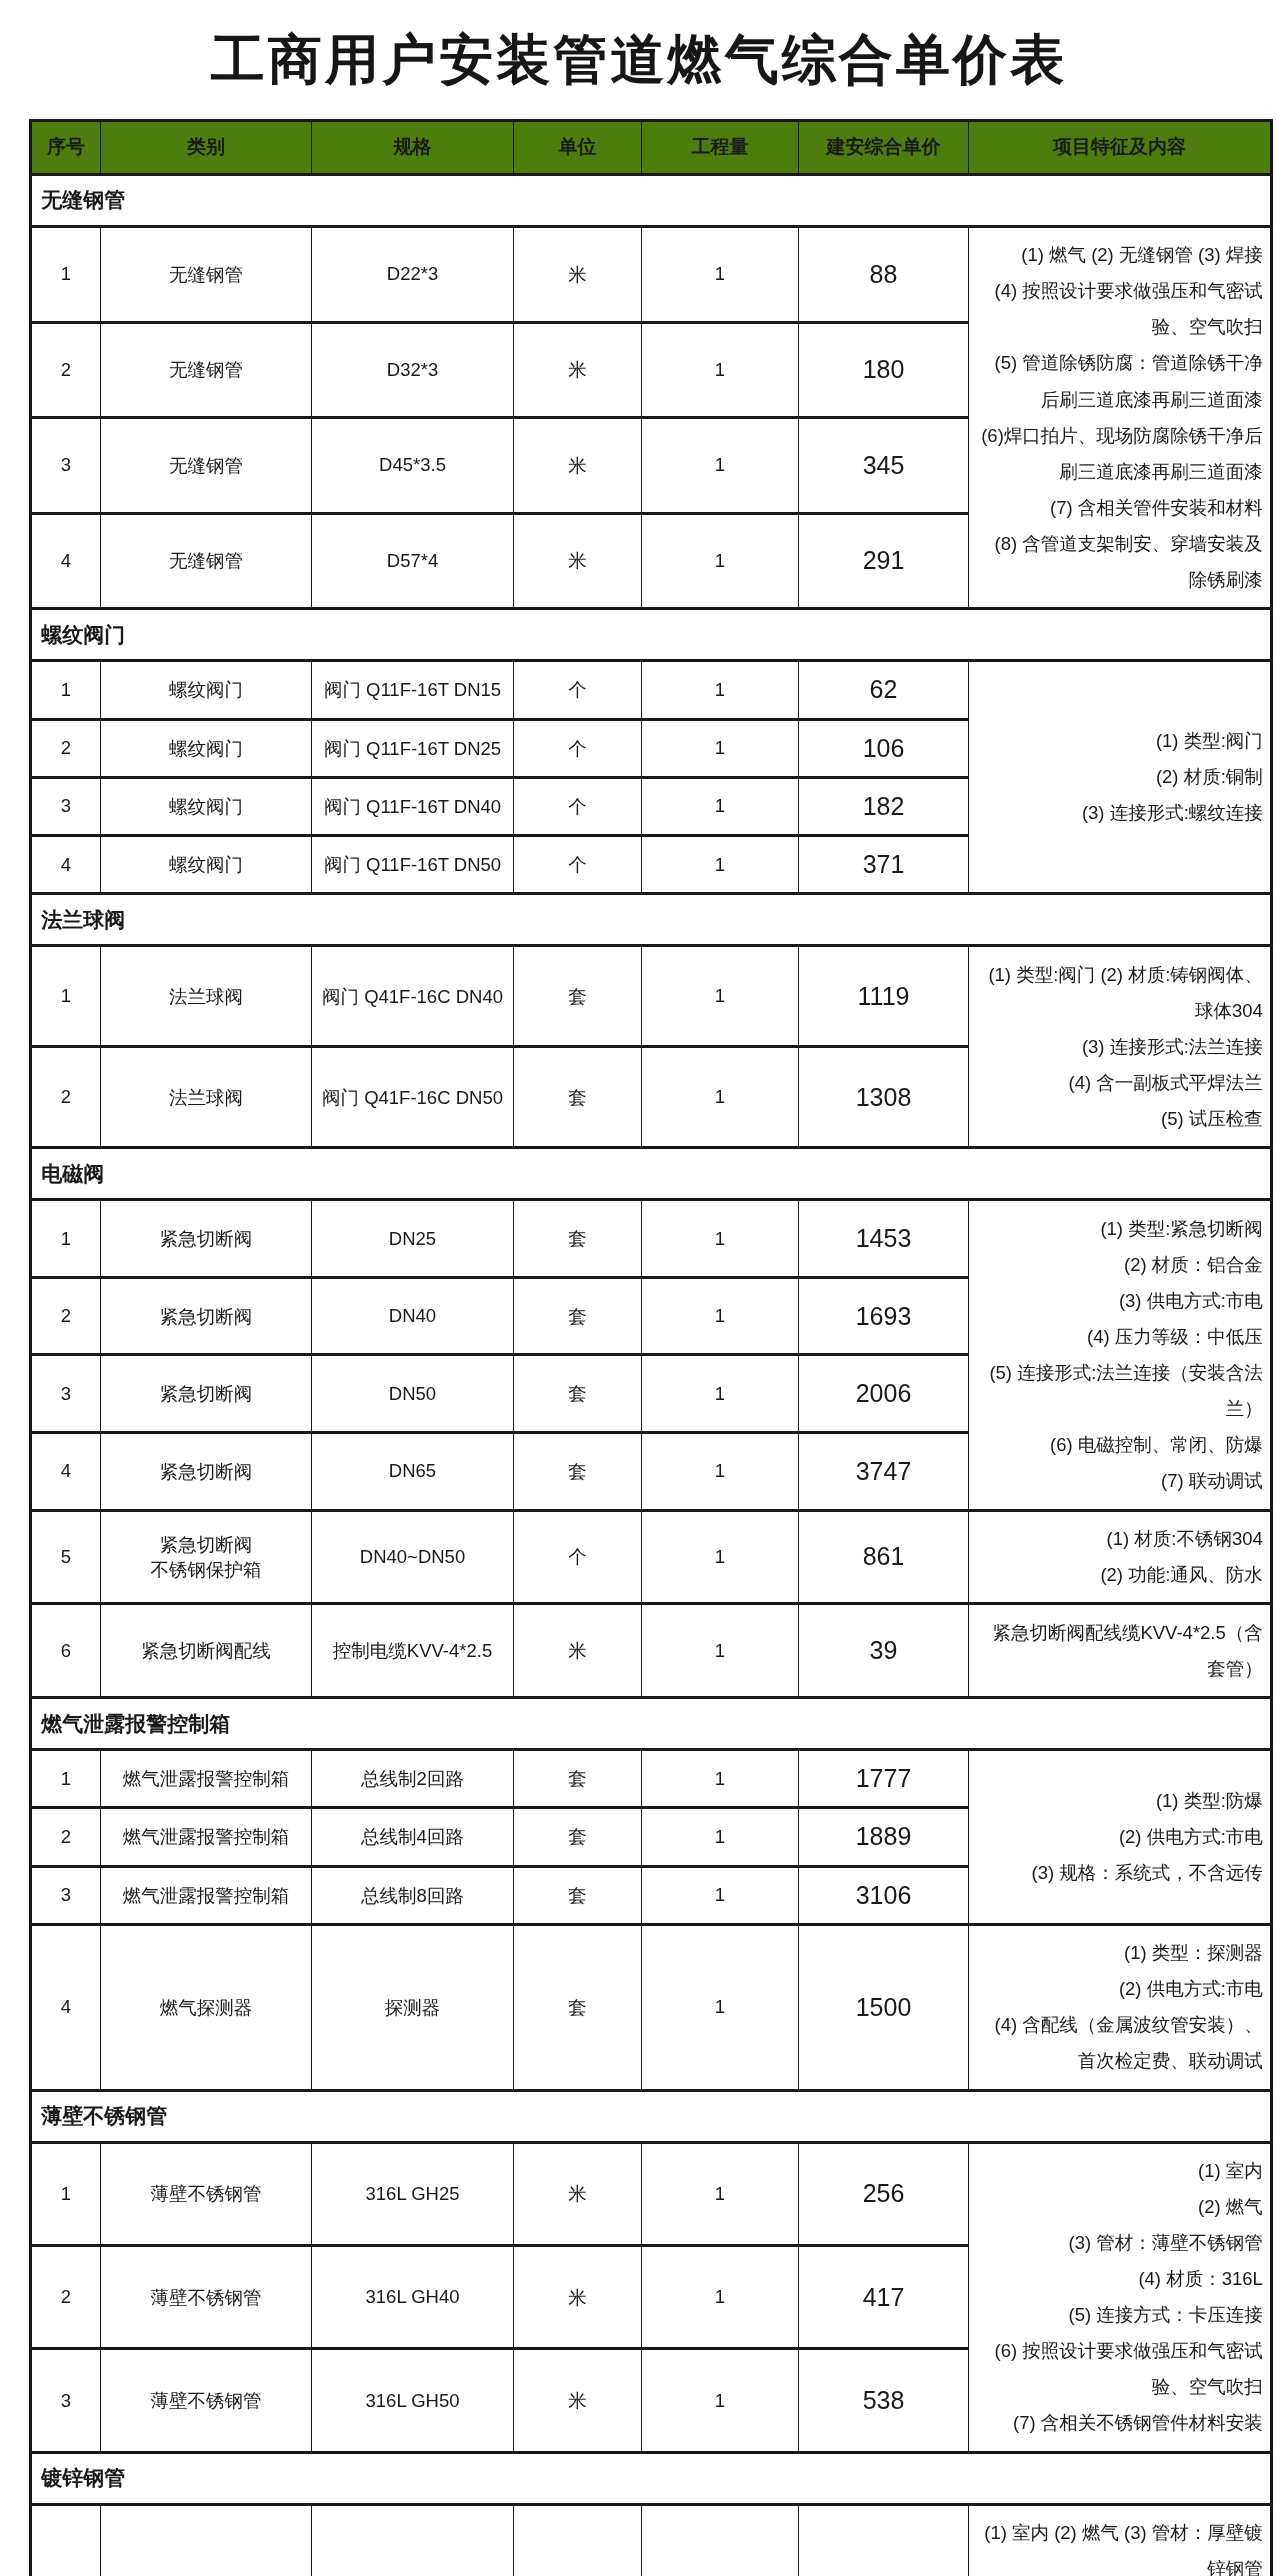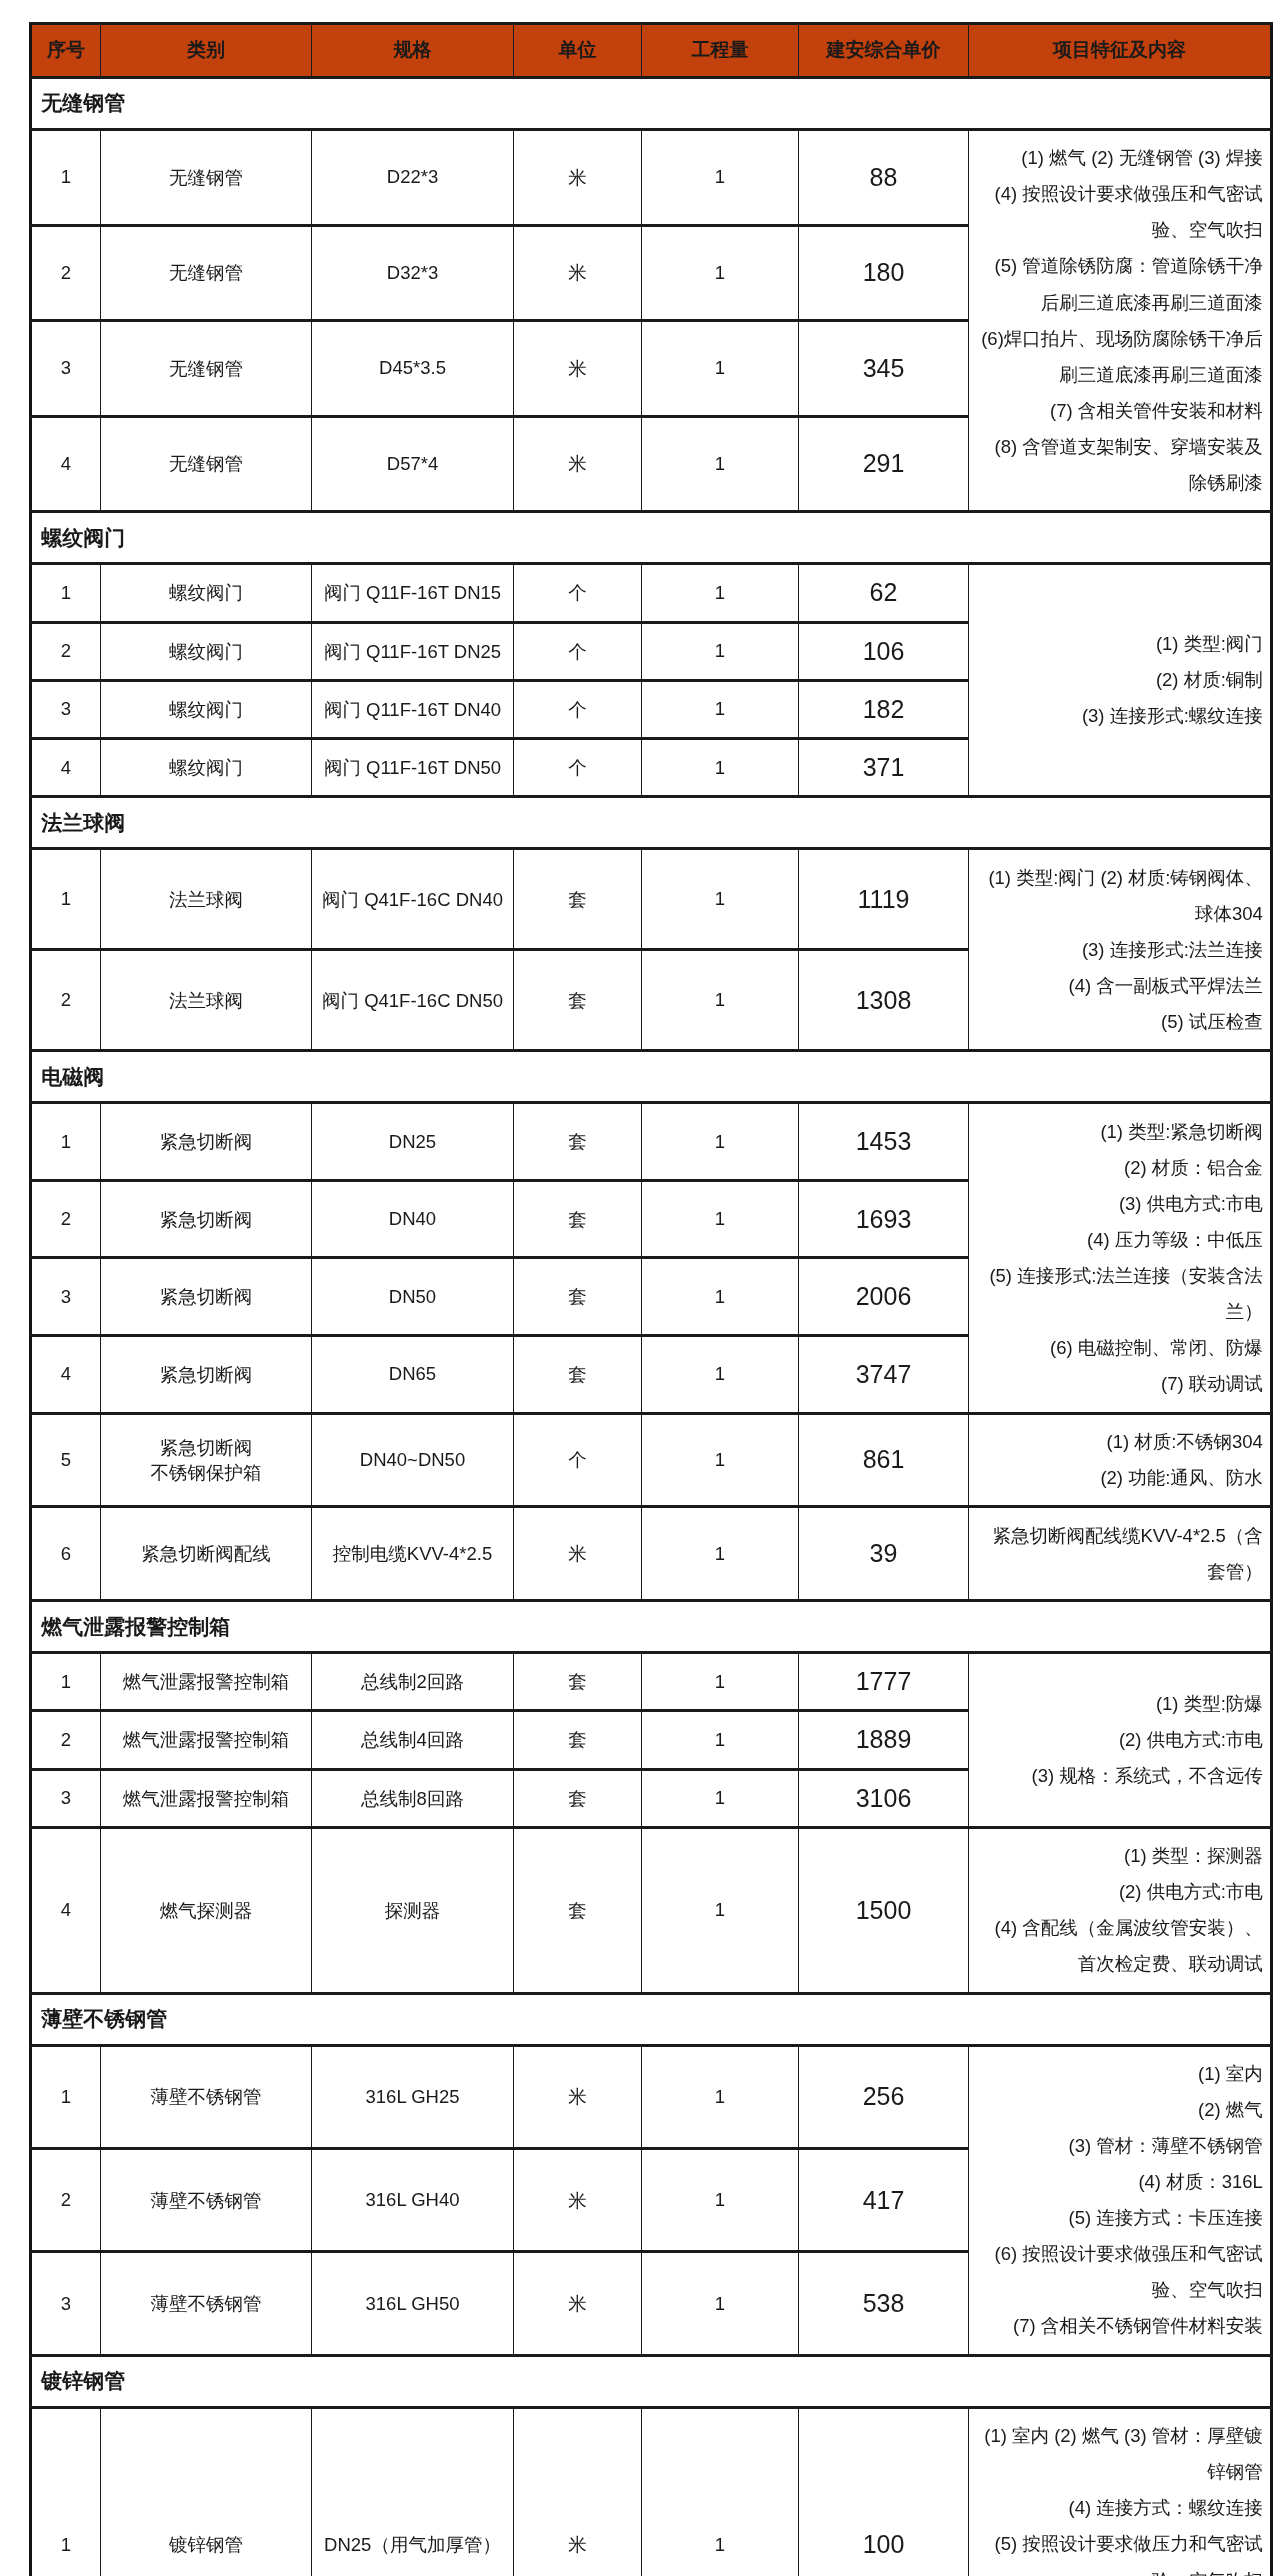--- a/index.html
+++ b/index.html
@@ -14,39 +14,40 @@
   table.price-table {
     border-collapse:collapse; table-layout:fixed;
     margin:21.6px 0 0 29px; width:1242px;
     border:3.6px solid #141414;
   }
   .price-table th, .price-table td {
     border:1.5px solid #1a1a1a; border-top-width:3.6px; border-bottom-width:3.6px;
     padding:3.1px 5.2px; vertical-align:middle; text-align:center;
     word-break:break-all;
   }
-  .price-table thead th { height:45px; font-size:19px; font-weight:700; background:#c2410c; }
+  .price-table thead th { height:45px; font-size:19px; font-weight:700; background:#4d7c0f; }
   tr.section-row td {
     height:43px; font-size:21px; font-weight:700; text-align:left; padding-left:9.3px;
     background:#ffffff;
   }
   tr.data-row td { height:49px; font-size:18.5px; background:#ffffff; }
   tr.data-row td.cell-no { font-size:18.5px; }
   tr.data-row td.cell-price { font-size:25px; }
   tr.data-row td.cell-cat, tr.data-row td.cell-spec { white-space:pre-line; }
   td.cell-note {
     font-size:14px; text-align:right; line-height:1.95;
     padding:9.3px 7.2px 9.3px 11.3px; white-space:pre-line;
   }
 </style>
 </head>
 <body>
 
 <div class="page">
 
+  <h1 class="page-title">工商用户安装管道燃气综合单价表</h1>
 
   <table class="price-table">
     <colgroup>
       <col style="width:70px">
         <col style="width:211px">
         <col style="width:202px">
       <col style="width:128px">
         <col style="width:157px">
         <col style="width:170px">
         <col style="width:303px">

